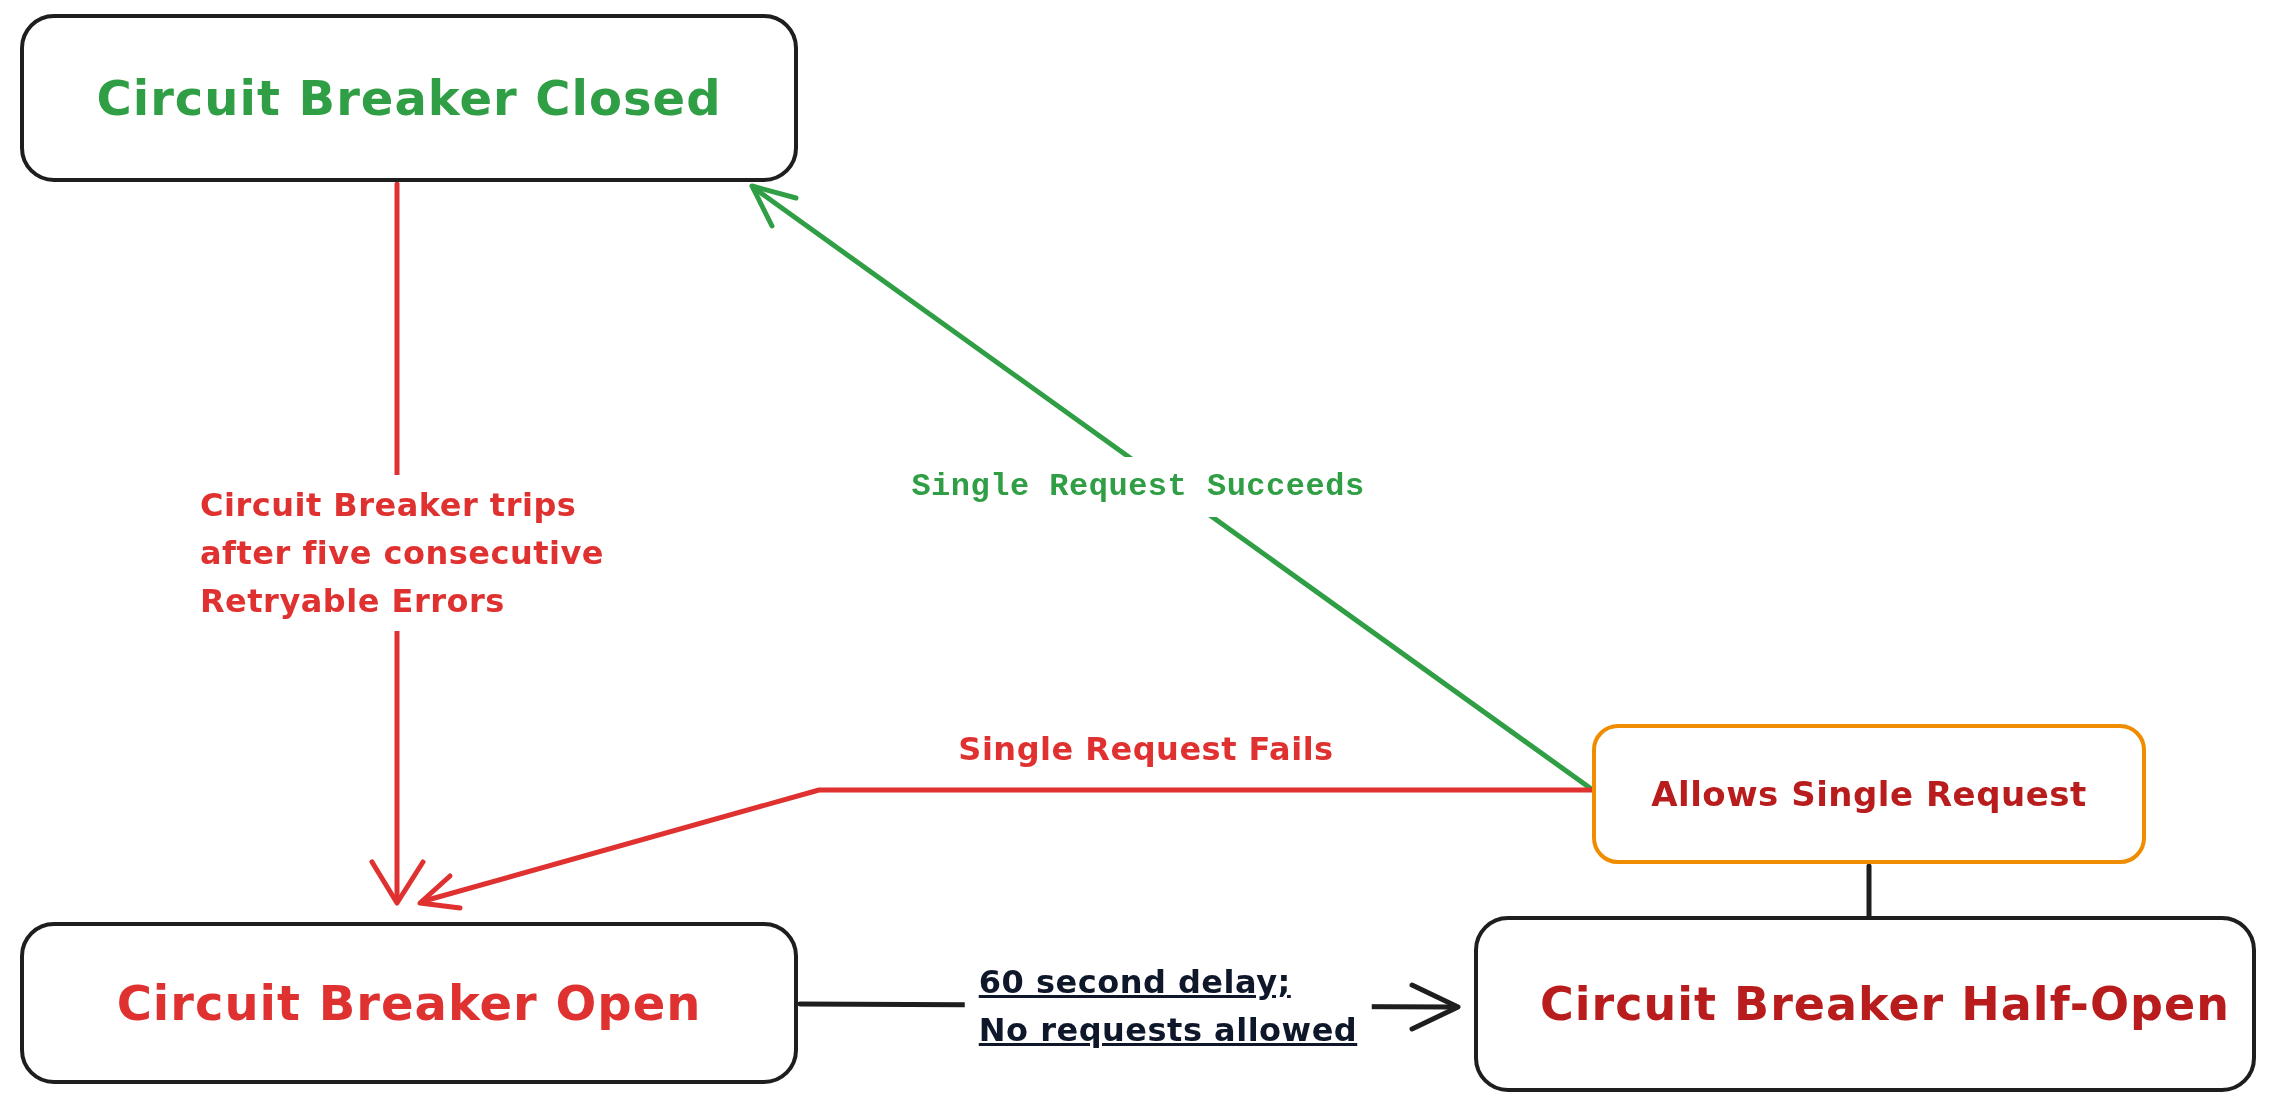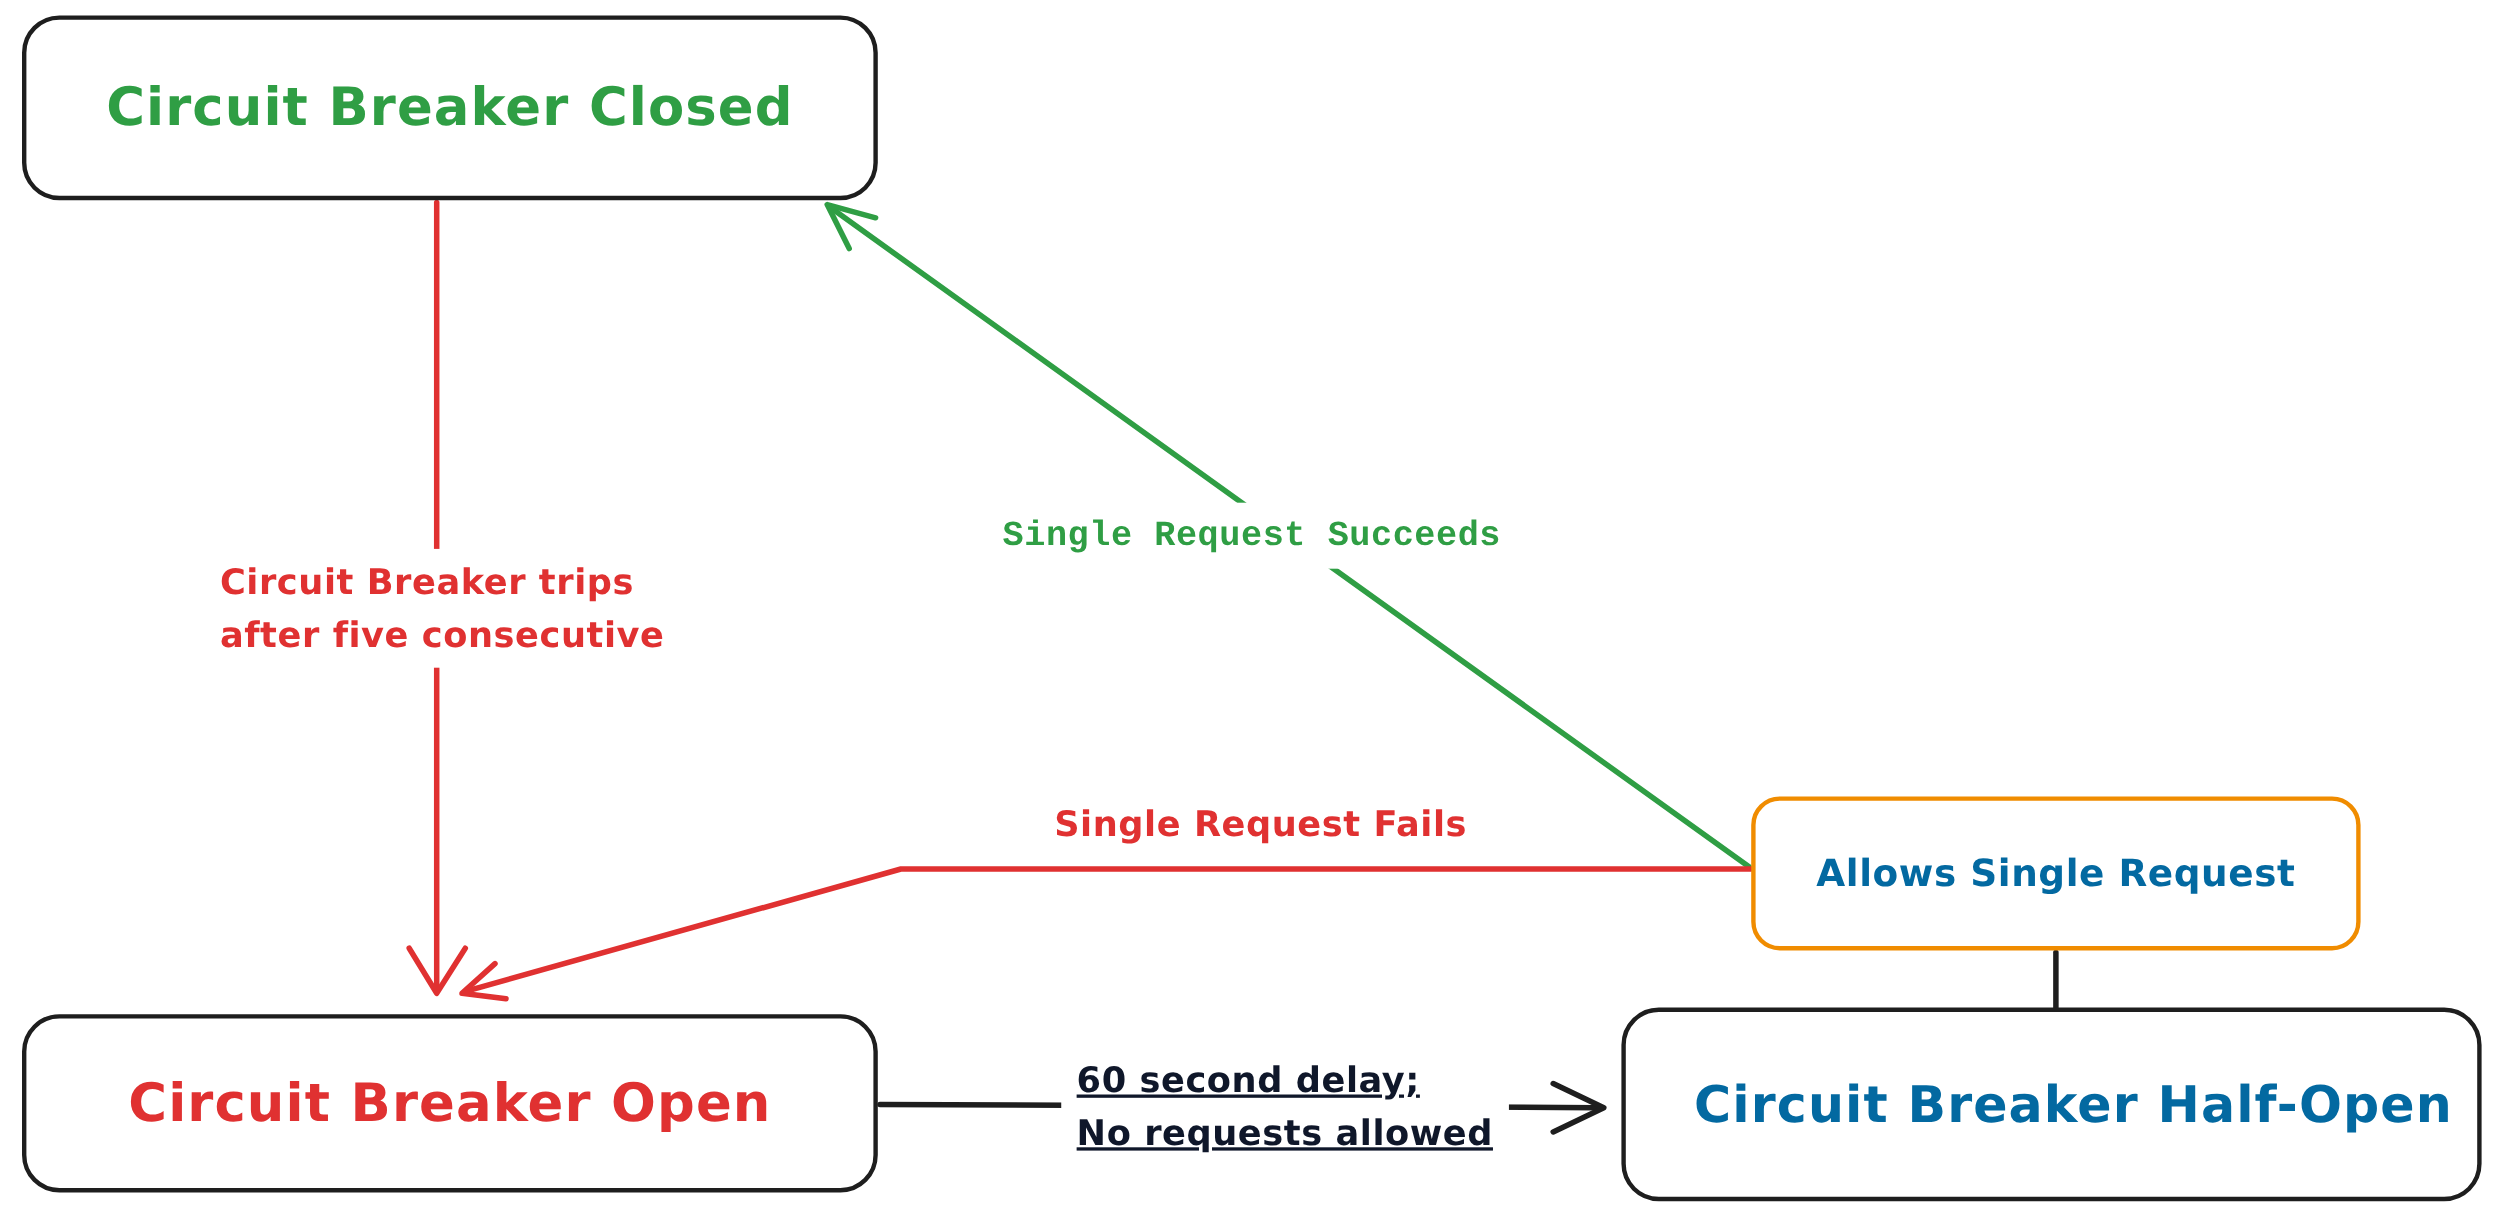--- a/index.html
+++ b/index.html
@@ -44,21 +44,21 @@
   .node-label {
     font-size: 48px;
     font-weight: bold;
     letter-spacing: 1px;
     white-space: nowrap;
   }
   .node-label.small { font-size: 34px; letter-spacing: 0.5px; }
 
   .green  { color: #2f9e44; }
   .red    { color: #e03131; }
-  .orange { color: #0369a1; }
+  .orange { color: #b91c1c; }
   .black  { color: #0f172a; text-decoration: underline; }
 
   .edge-label {
     position: absolute;
     transform: translate(-50%, -50%);
     background: #ffffff;
     padding: 6px 14px;
     font-size: 32px;
     font-weight: bold;
     letter-spacing: 0.5px;
@@ -111,20 +111,21 @@
     <span class="node-label orange" style="font-size:46px;margin-left:40px;">Circuit Breaker Half-Open</span>
   </div>
 
   <div class="node orange-border" style="left:1592px; top:724px; width:554px; height:140px;">
     <span class="node-label small orange">Allows Single Request</span>
   </div>
 
   <div class="edge-label red" style="left:402px; top:553px;">
     <div>Circuit Breaker trips</div>
     <div>after five consecutive</div>
+    <div>Retryable Errors</div>
   </div>
 
   <div class="edge-label green" style="left:1138px; top:487px;font-family:Liberation Mono, monospace;">Single Request Succeeds</div>
 
   <div class="edge-label red" style="left:1146px; top:749px;">Single Request Fails</div>
 
   <div class="edge-label black" style="left:1168px; top:1006px;">
     <div>60 second delay;</div>
     <div>No requests allowed</div>
   </div>

